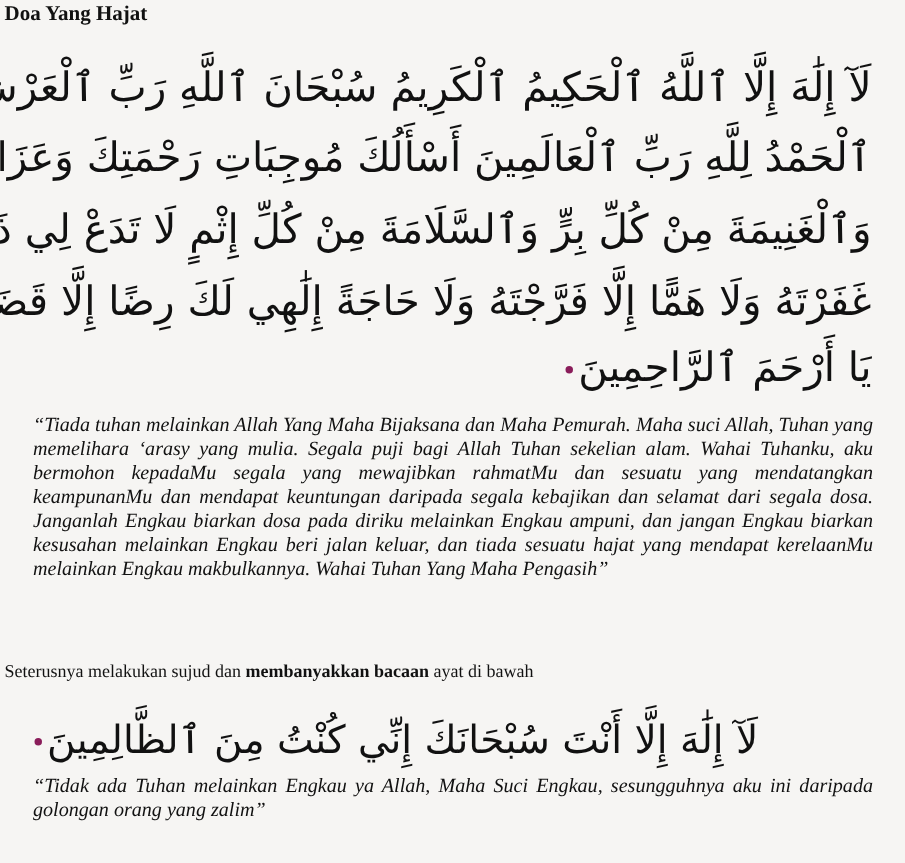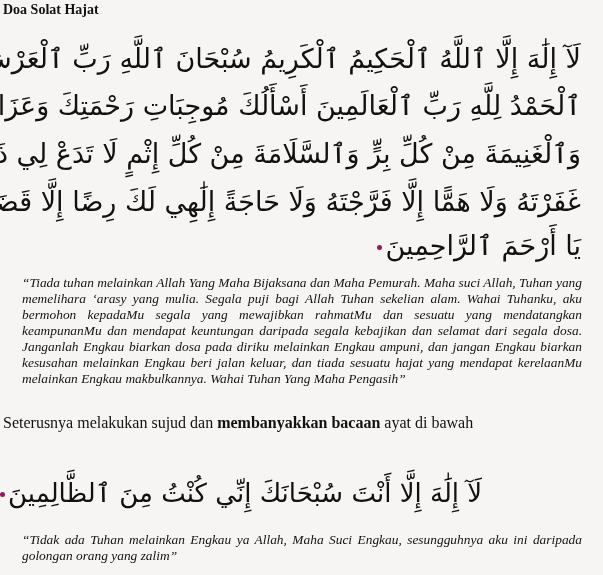--- a/index.html
+++ b/index.html
@@ -1,33 +1,33 @@
 <!DOCTYPE html>
 <html><head>
 <meta charset="utf-8">
 <style>
   html,body{margin:0;padding:0;}
   body{width:603px;height:575px;background:#f6f5f3;overflow:hidden;position:relative;font-family:"Liberation Serif",serif;color:#111;}
   .title{position:absolute;left:3px;top:2px;font-weight:bold;font-size:14px;}
   .ar{position:absolute;right:22px;direction:rtl;text-align:right;font-family:"DejaVu Sans",sans-serif;font-size:27px;white-space:nowrap;color:#111;line-height:1;}
   .dot{display:inline-block;width:5px;height:5px;border-radius:50%;background:#8a1d5a;margin-right:3px;vertical-align:middle;}
   .trans{position:absolute;left:22px;width:560px;font-style:italic;font-size:13.4px;line-height:16px;text-align:justify;font-family:Liberation Serif, serif;}
-  .note{position:absolute;left:3px;top:414px;font-size:16px;}
-  .ar2{position:absolute;left:0;width:529px;text-align:left;direction:rtl;font-family:"DejaVu Sans",sans-serif;font-size:26px;white-space:nowrap;}
+  .note{position:absolute;left:3px;top:440px;font-size:12px;}
+  .ar2{position:absolute;left:0;width:529px;text-align:center;direction:rtl;font-family:"DejaVu Sans",sans-serif;font-size:26px;white-space:nowrap;}
 </style>
 </head>
 <body>
 
-<div class="title">Doa Solat Hajat</div>
+<div class="title">Doa Yang Hajat</div>
 
 <div class="ar" style="top:45px"><span>لَآ إِلَٰهَ إِلَّا ٱللَّهُ ٱلْحَكِيمُ ٱلْكَرِيمُ سُبْحَانَ ٱللَّهِ رَبِّ ٱلْعَرْشِ ٱلْعَظِيمِ</span></div>
 <div class="ar" style="top:92px">ٱلْحَمْدُ لِلَّهِ رَبِّ ٱلْعَالَمِينَ أَسْأَلُكَ مُوجِبَاتِ رَحْمَتِكَ وَعَزَائِمَ مَغْفِرَتِكَ</div>
 <div class="ar" style="top:140px">وَٱلْغَنِيمَةَ مِنْ كُلِّ بِرٍّ وَٱلسَّلَامَةَ مِنْ كُلِّ إِثْمٍ لَا تَدَعْ لِي ذَنْبًا إِلَّا</div>
 <div class="ar" style="top:188px">غَفَرْتَهُ وَلَا هَمًّا إِلَّا فَرَّجْتَهُ وَلَا حَاجَةً إِلَٰهِي لَكَ رِضًا إِلَّا قَضَيْتَهَا</div>
 <div class="ar" style="top:232px"><span>يَا أَرْحَمَ ٱلرَّاحِمِينَ</span><span class="dot"></span></div>
 
 <div class="trans" style="top:275px">“Tiada  tuhan melainkan Allah Yang Maha Bijaksana dan Maha Pemurah. Maha suci Allah, Tuhan yang memelihara ‘arasy yang mulia. Segala puji bagi Allah Tuhan sekelian alam. Wahai Tuhanku, aku bermohon kepadaMu segala yang mewajibkan rahmatMu dan sesuatu yang mendatangkan keampunanMu dan mendapat keuntungan daripada segala kebajikan dan selamat dari segala dosa. Janganlah Engkau biarkan dosa pada diriku melainkan Engkau ampuni, dan jangan Engkau biarkan kesusahan melainkan Engkau beri jalan keluar, dan tiada sesuatu hajat yang mendapat kerelaanMu melainkan Engkau makbulkannya. Wahai Tuhan Yang Maha Pengasih”</div>
 
 <div class="note"><span>Seterusnya melakukan sujud  dan </span><b>membanyakkan bacaan</b><span> ayat di bawah</span></div>
 
 <div class="ar2" style="top:478px"><span>لَآ إِلَٰهَ إِلَّا أَنْتَ سُبْحَانَكَ إِنِّي كُنْتُ مِنَ ٱلظَّالِمِينَ</span><span class="dot"></span></div>
 
-<div class="trans" style="top:532px">“Tidak ada Tuhan melainkan Engkau ya Allah, Maha Suci Engkau, sesungguhnya aku ini daripada golongan orang yang zalim”</div>
+<div class="trans" style="top:516px">“Tidak ada Tuhan melainkan Engkau ya Allah, Maha Suci Engkau, sesungguhnya aku ini daripada golongan orang yang zalim”</div>
 
 </body></html>

